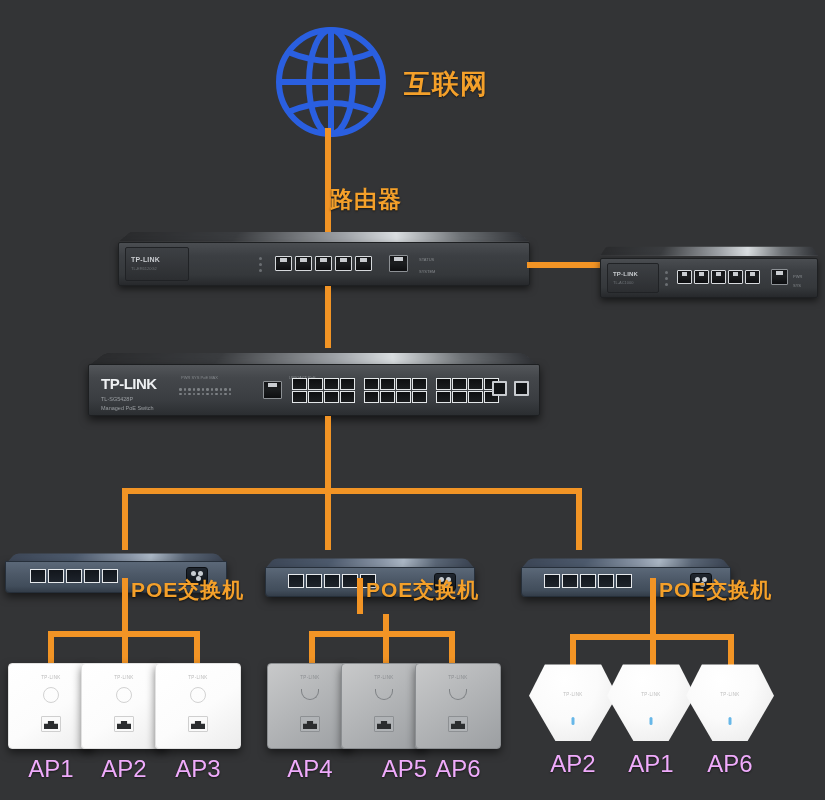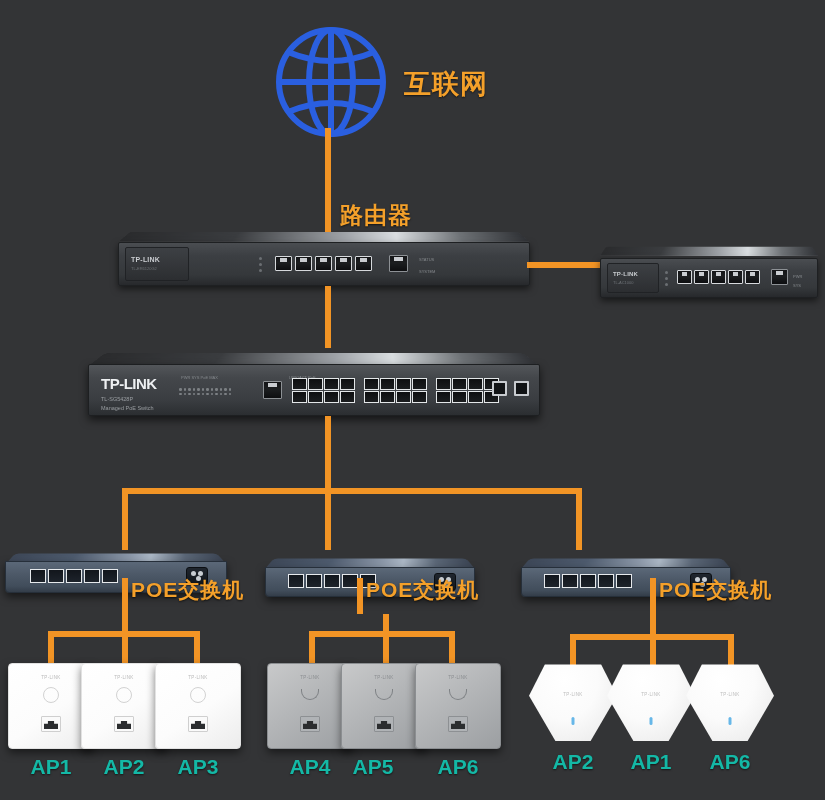--- a/index.html
+++ b/index.html
@@ -23,23 +23,23 @@
     color: #f4a02a;
     font-size: 23px;
     font-weight: 600;
     white-space: nowrap;
     letter-spacing: 1px;
     text-shadow: 0 1px 2px rgba(0,0,0,.6);
   }
   .label.small { font-size: 21px; }
   .ap-label {
     position: absolute;
-    color: #14b8a6;
-    font-size: 21px;
-    font-weight: 700;
+    color: #f0abfc;
+    font-size: 24px;
+    font-weight: 400;
     white-space: nowrap;
     text-align: center;
     text-shadow: 0 1px 2px rgba(0,0,0,.6);
   }
 
   
   .globe { position: absolute; }
 
   
   .rack { position: absolute; }
@@ -225,21 +225,21 @@
       <line x1="8" y1="60" x2="112" y2="60"></line>
       <path d="M17 30 Q60 48 103 30"></path>
       <path d="M17 90 Q60 72 103 90"></path>
       <line x1="60" y1="8" x2="60" y2="112"></line>
     </g>
   </svg>
   <div class="label" style="left:404px; top:66px; font-size:27px;">互联网</div>
 
   <div class="link v" style="left:325px; top:128px; height:108px;"></div>
 
-  <div class="label" style="left:340px; top:184px;margin-top:16px;">路由器</div>
+  <div class="label" style="left:330px; top:184px;">路由器</div>
 
   <div class="rack" style="left:118px; top:224px; width:412px; height:62px;">
     <div class="rack-top"></div>
     <div class="rack-face" style="height:44px;">
       <div class="brandplate">
         <div class="bp-logo">TP-LINK</div>
         <div class="bp-model">TL-ER6120G2</div>
       </div>
       <div class="leds" style="left:140px; top:14px;">
         <i></i>
@@ -470,21 +470,21 @@
     <div class="ap-ring"></div>
     <div class="ap-jack"></div>
   </div>
   <div class="ap-label" style="left:267px; top:755px; width:86px;">AP4</div>
 
   <div class="wall-ap gray" style="left:341px; top:663px;">
     <div class="ap-brand">TP-LINK</div>
     <div class="ap-ring"></div>
     <div class="ap-jack"></div>
   </div>
-  <div class="ap-label" style="left:330px; top:755px; width:86px;">AP5</div>
+  <div class="ap-label" style="left:341px; top:755px; width:86px;text-align:right;">AP5</div>
 
   <div class="wall-ap gray" style="left:415px; top:663px;">
     <div class="ap-brand">TP-LINK</div>
     <div class="ap-ring"></div>
     <div class="ap-jack"></div>
   </div>
   <div class="ap-label" style="left:415px; top:755px; width:86px;">AP6</div>
 
   <div class="link h" style="left:570px; top:634px; width:164px;"></div>
   <div class="link v" style="left:570px; top:634px; height:32px;"></div>

